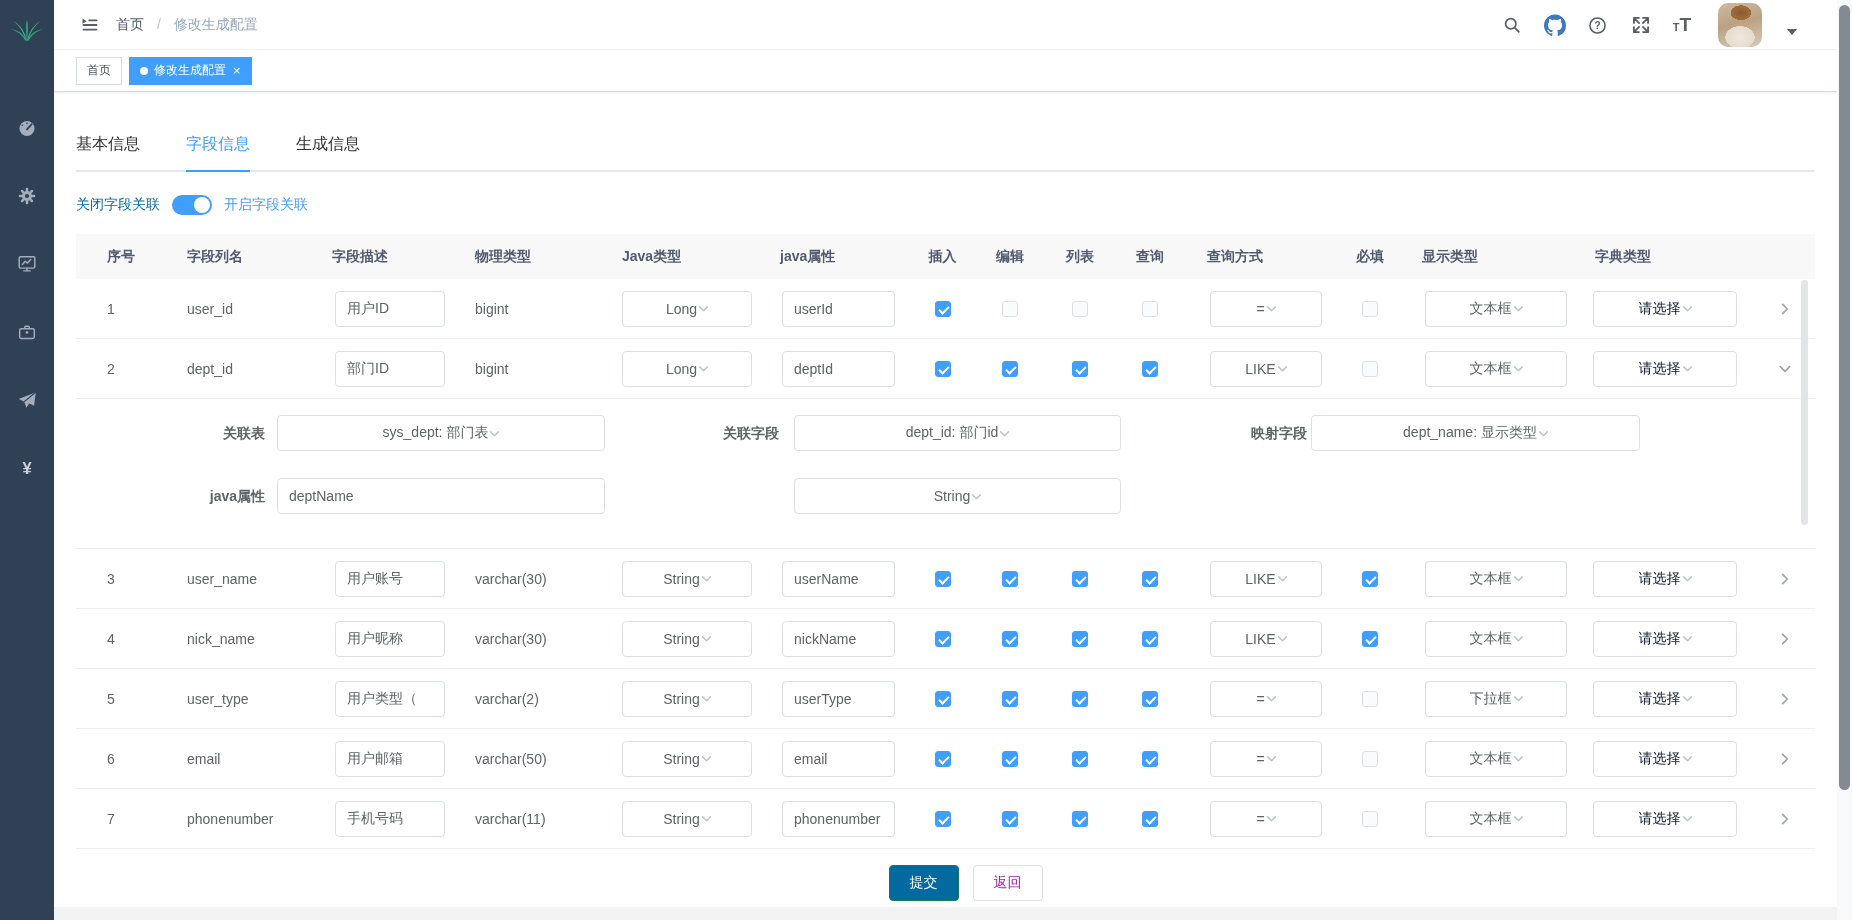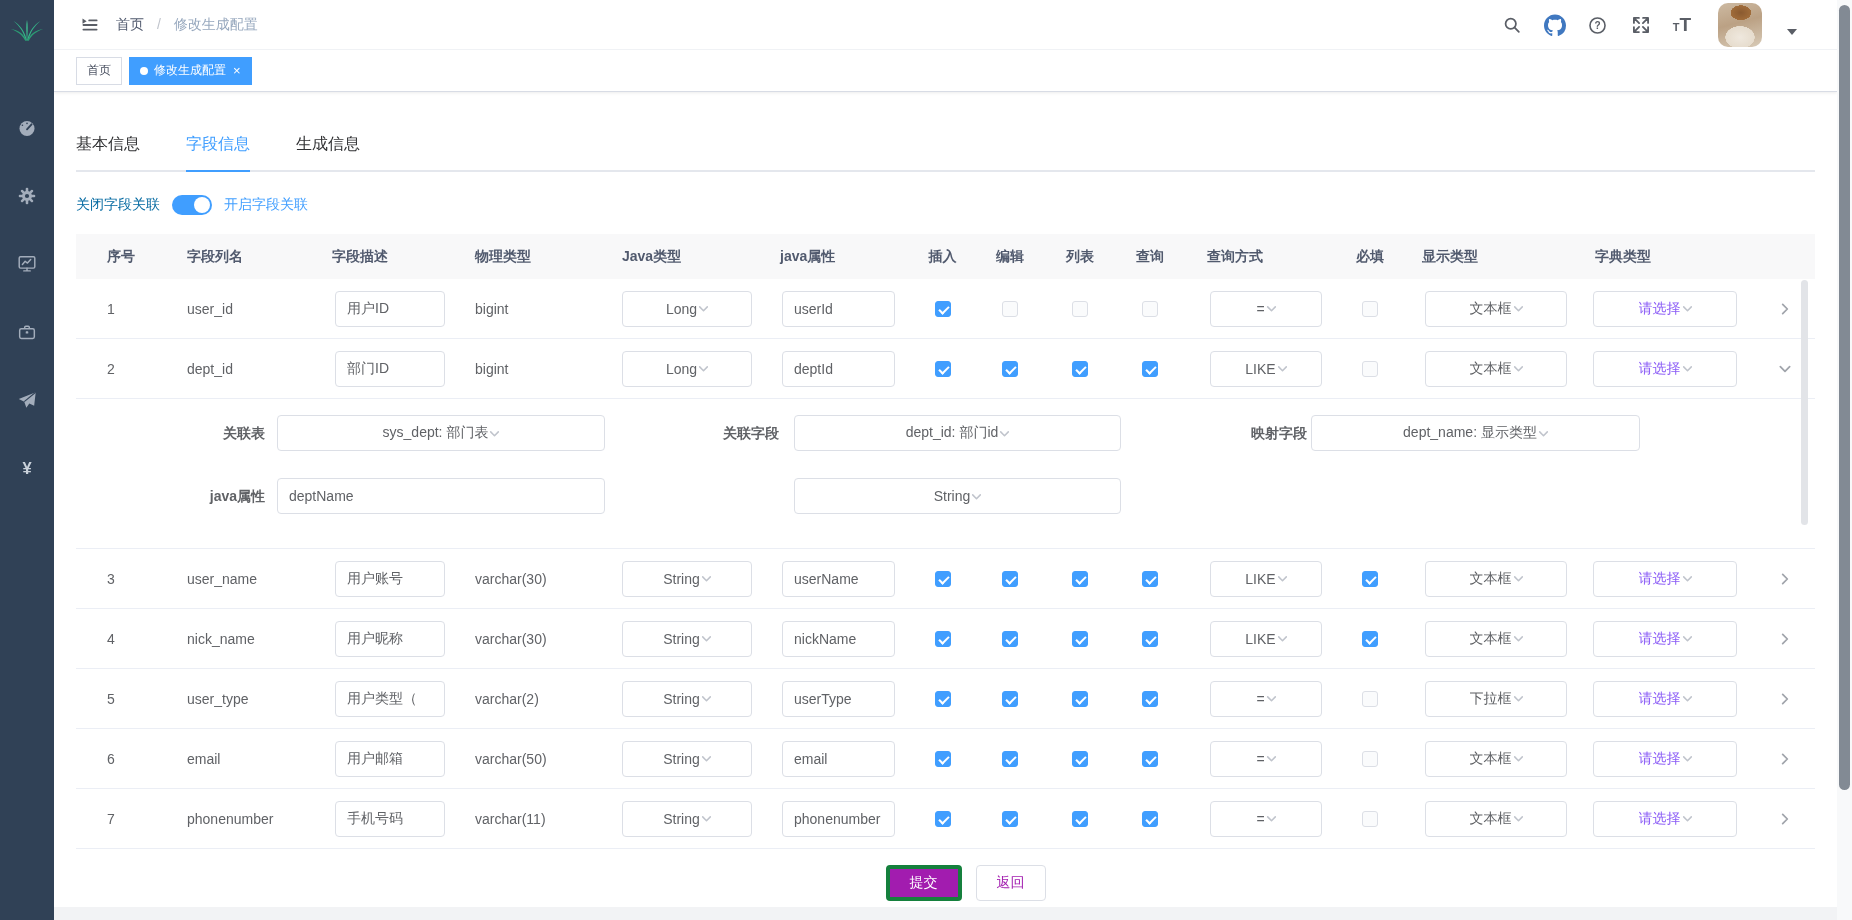--- a/index.html
+++ b/index.html
@@ -57,38 +57,38 @@
   .pad31{padding-left:31px}.pad4{padding-left:4px}.pad7{padding-left:7px}.pad15{padding-left:15px}
   .pad10{padding-left:10px}.pad22{padding-left:22px}
   .jc{justify-content:center}
   .inp{height:36px;border:1px solid #dcdfe6;border-radius:4px;padding:0 11px;font-size:14px;
     color:#606266;outline:none;background:#fff;font-family:inherit}
   .w110{width:110px}.w113{width:113px}.w130{width:130px}.w112{width:112px}.w142{width:142px}.w144{width:144px}
   .ml10{margin-left:10px}.ml17{margin-left:17px}.ml25{margin-left:25px}.ml13{margin-left:13px}
   .sel{height:36px;border:1px solid #dcdfe6;border-radius:4px;background:#fff;display:flex;
     align-items:center;justify-content:center;padding:0 9px 0 11px;cursor:pointer}
   .sel-text{color:#606266;white-space:nowrap;overflow:hidden}
-  .sel-text.ph{color:#8b5cf6}
+  .sel-text.ph{color:#0f172a}
   .cb{width:16px;height:16px;border:1px solid #dcdfe6;border-radius:3px;background:#fafbfc;
     display:inline-block;position:relative;cursor:pointer}
   .cb.on{background:#409eff;border-color:#409eff}
   .cb.on::after{content:"";position:absolute;left:5px;top:2px;width:4px;height:8px;
     border:solid #fff;border-width:0 2px 2px 0;transform:rotate(45deg)}
   .arrow{width:100%;display:flex;justify-content:center;cursor:pointer}
   .arrow svg{transition:none}
   .arrow.down svg{transform:rotate(90deg)}
   
   .ep{position:relative;height:150px;border-bottom:1px solid #ebeef5;background:#fff}
   .ep .lbl{position:absolute;font-weight:700;color:#606266;line-height:36px;text-align:right;white-space:nowrap}
   .ep .fld{position:absolute;height:36px}
   .ep .sel,.ep .inp{width:100%}
   
   .footer{display:flex;justify-content:center;margin-top:16px;gap:14px;transform:translateX(20px)}
   .btn{height:36px;padding:0 20px;border-radius:4px;font-size:14px;cursor:pointer;font-family:inherit}
-  .btn.primary{background:#a21caf;border:4px solid #15803d;color:#fff}
+  .btn.primary{background:#0369a1;border:1px solid #15803d;color:#fff}
   .btn.plain{background:#fff;border:1px solid #dcdfe6;color:#a21caf}
   
   .inner-scroll{position:fixed;left:1801px;top:280px;width:7px;height:245px;border-radius:4px;background:#e2e4e8;z-index:15;cursor:pointer}
   .page-scroll{position:fixed;right:0;top:0;width:15px;height:920px;background:#f8f9fa;z-index:40}
   .page-thumb{position:absolute;left:2px;top:5px;width:11px;height:785px;border-radius:6px;background:#828a94;cursor:pointer}
   .hbar{position:fixed;left:54px;bottom:0;height:13px;right:15px;background:#f2f3f5;z-index:18}
 </style>
 </head>
 <body>
 

